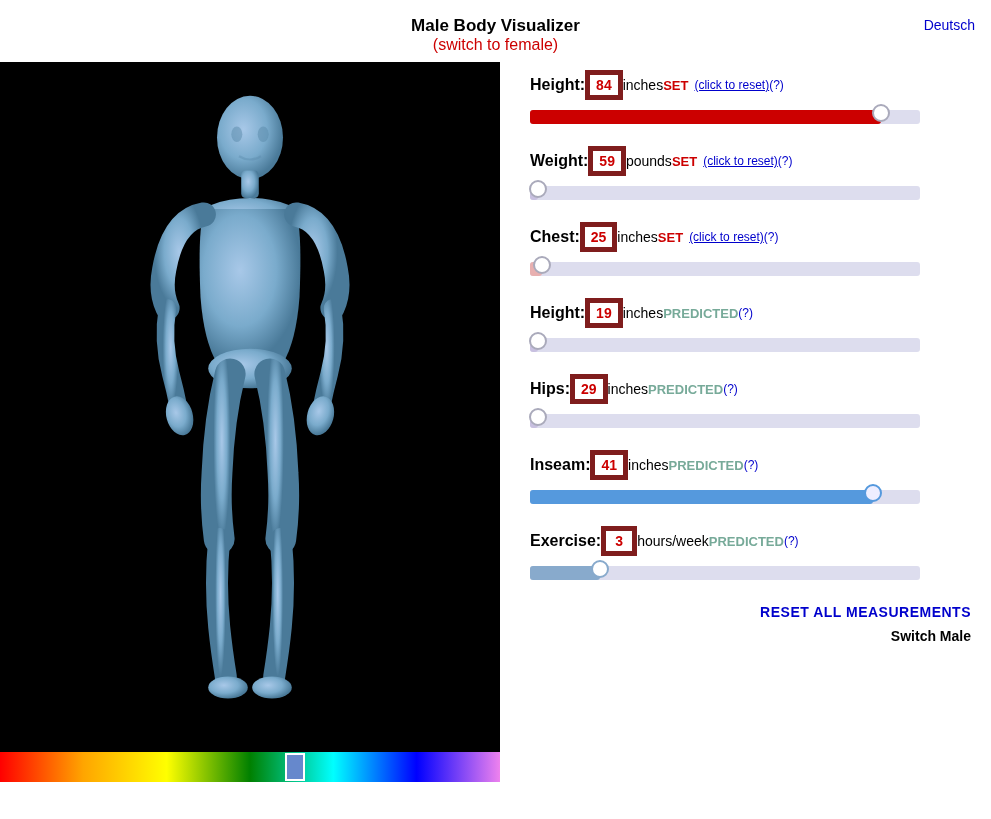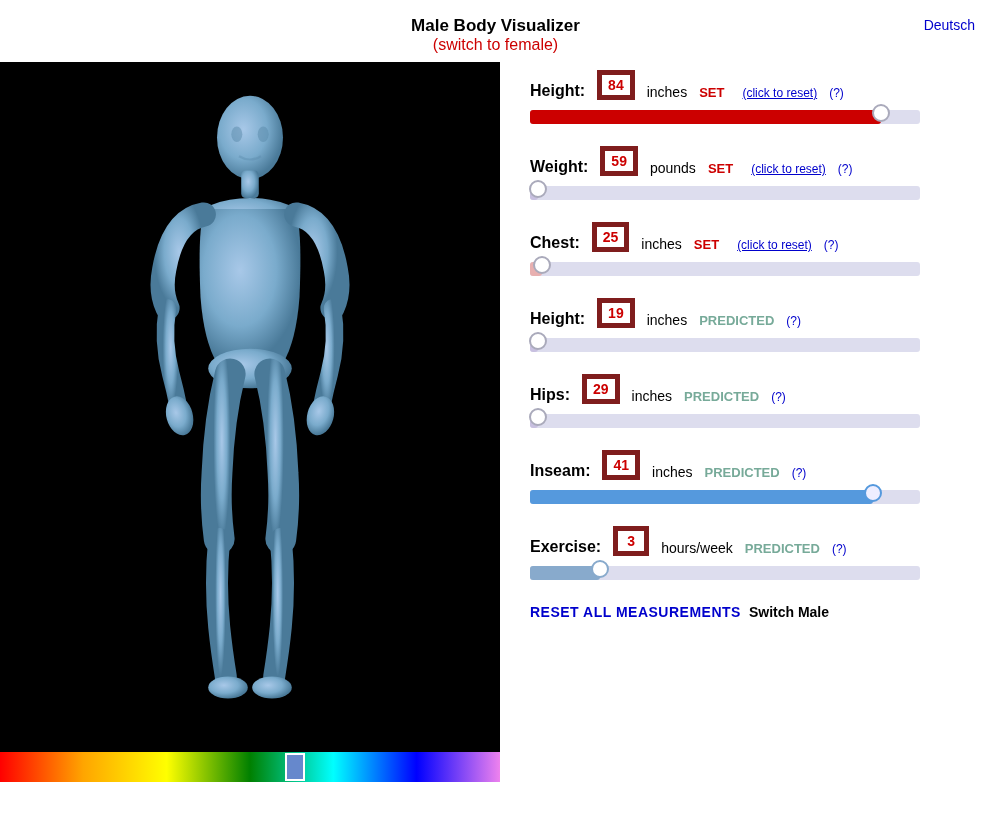--- a/index.html
+++ b/index.html
@@ -86,22 +86,22 @@
     .controls {
       flex: 1;
       padding: 8px 20px 8px 30px;
     }
 
     .measurement-row {
       margin-bottom: 18px;
     }
     .measurement-label-row {
       display: flex;
-      align-items: flex-end;
-      gap: 12px;
+      align-items: center;
+      gap: 0;
       margin-bottom: 6px;
       flex-wrap: wrap;
     }
     .measurement-label-row .label {
       font-weight: bold;
       font-size: 16px;
     }
     .value-box {
       border: 5px solid #7f1d1d;
       color: #c00;
@@ -185,21 +185,21 @@
     
     .slider-inseam .slider-fill { background: #5599dd; }
     .slider-inseam .slider-thumb { border-color: #5599dd; background: #eef; }
     
     .slider-exercise .slider-fill { background: #88aacc; }
     .slider-exercise .slider-thumb { border-color: #88aacc; }
 
     .bottom-buttons {
       margin-top: 20px;
       display: flex;
-      flex-direction: row;
+      flex-direction: column;
       align-items: flex-end;
       gap: 8px;
     }
     .reset-all-btn {
       color: #00c;
       font-size: 14px;
       font-weight: bold;
       text-transform: uppercase;
       letter-spacing: 0.5px;
       cursor: pointer;

